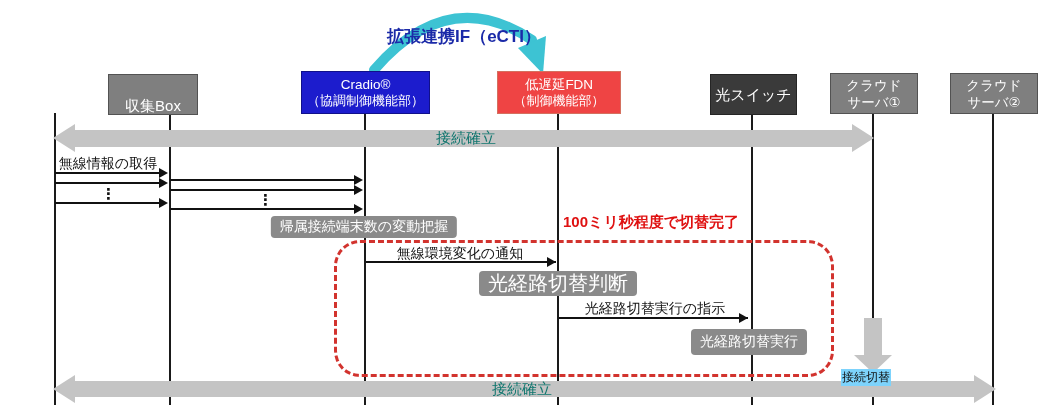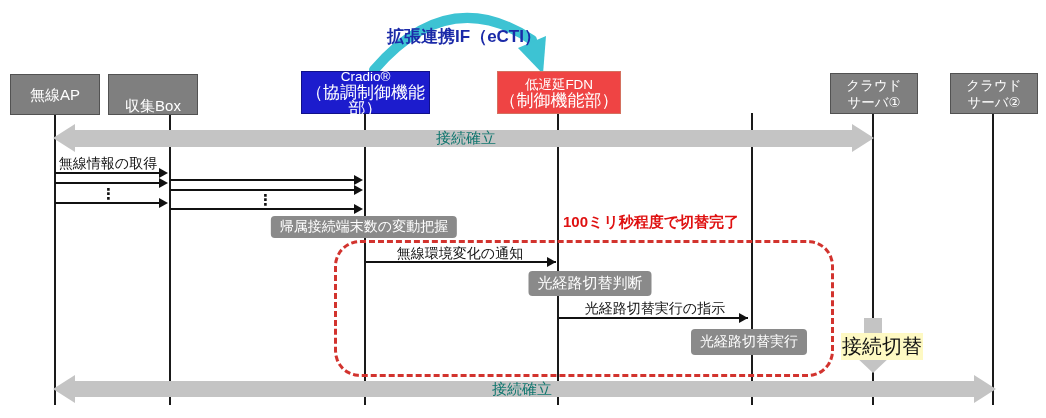--- a/index.html
+++ b/index.html
@@ -11,37 +11,37 @@
   .actor{
     position:absolute;display:flex;flex-direction:column;align-items:center;justify-content:center;
     color:#fff;text-align:center;z-index:6;box-sizing:border-box;border:1px solid rgba(0,0,0,.35);
   }
   .actor.gray{background:#7f7f7f;}
   .actor.dark{background:#3a3a3a;}
   .actor.blue{background:#1c1ccd;border-color:#10108a;}
   .actor.salmon{background:#ef4444;border-color:#d4705f;}
   .actor .l1{font-size:15px;line-height:17px;}
   .actor .sm1{font-size:13.5px;line-height:17px;}
-  .actor .sm2{font-size:17px;line-height:16px;}
+  .actor .sm2{font-size:13px;line-height:16px;}
   .band{position:absolute;background:#c4c4c4;z-index:4;}
   .band-head{position:absolute;width:0;height:0;z-index:4;}
   .band-label{position:absolute;z-index:5;font-size:15px;color:#0f766e;transform:translateX(-50%);}
   .msg-line{position:absolute;height:2px;background:#111;z-index:3;}
   .msg-head{position:absolute;width:0;height:0;border-top:5px solid transparent;border-bottom:5px solid transparent;border-left:9px solid #111;z-index:3;}
   .msg-label{position:absolute;font-size:14px;color:#111;white-space:nowrap;transform:translateX(-50%);z-index:5;}
   .dots{position:absolute;font-size:15px;font-weight:bold;color:#111;line-height:15px;z-index:3;}
   .badge{
     position:absolute;background:#8a8a8a;color:#fff;border-radius:4px;white-space:nowrap;
     display:flex;align-items:center;justify-content:center;padding:0 9px;z-index:7;transform:translateX(-50%);text-align:right;
   }
   .red-rect{position:absolute;border:3px dashed #d2332e;border-radius:26px;z-index:8;pointer-events:none;}
   .red-note{position:absolute;color:#df1111;font-weight:bold;font-size:15px;white-space:nowrap;z-index:8;}
   .darr-stem{position:absolute;background:#c4c4c4;z-index:4;}
   .darr-head{position:absolute;width:0;height:0;border-left:19px solid transparent;border-right:19px solid transparent;border-top:18px solid #c4c4c4;z-index:4;}
-  .switch-label{position:absolute;background:#fef9c3;font-size:20px;color:#111;z-index:6;padding:0 1px;white-space:nowrap;}
+  .switch-label{position:absolute;background:#7dd3fc;font-size:12px;color:#111;z-index:6;padding:0 1px;white-space:nowrap;margin-top:36px;}
   .diagram-title{position:absolute;font-size:17px;font-weight:bold;color:#1b2aa8;white-space:nowrap;transform:translateX(-50%);z-index:6;}
   .arc-svg{position:absolute;left:0;top:0;z-index:2;}
 </style>
 </head>
 <body>
 
 <div id="stage">
 
   <svg class="arc-svg" width="620" height="110" viewBox="0 0 620 110">
     <path d="M 374 70 Q 448 -16 532 40" fill="none" stroke="#3dc3d3" stroke-width="10" stroke-linecap="round"></path>
@@ -51,33 +51,33 @@
   <div class="diagram-title" style="left:464px;top:25px;">拡張連携IF（eCTI）</div>
 
   <div class="lifeline" style="left:54px;"></div>
   <div class="lifeline" style="left:169px;"></div>
   <div class="lifeline" style="left:364px;"></div>
   <div class="lifeline" style="left:557px;"></div>
   <div class="lifeline" style="left:751px;"></div>
   <div class="lifeline" style="left:872px;"></div>
   <div class="lifeline" style="left:992px;"></div>
 
-  <div class="actor gray" style="left:10px;top:74px;width:90px;height:41px;">
-    <span class="l1">無線AP</span>
-  </div>
   <div class="actor gray" style="left:108px;top:74px;width:90px;height:41px;justify-content:flex-end;">
     <span class="l1">収集Box</span>
   </div>
   <div class="actor blue" style="left:301px;top:71px;width:129px;height:43px;">
     <span class="sm1">Cradio®</span>
     <span class="sm2">（協調制御機能部）</span>
   </div>
   <div class="actor salmon" style="left:497px;top:71px;width:124px;height:43px;">
     <span class="sm1">低遅延FDN</span>
     <span class="sm2">（制御機能部）</span>
+  </div>
+  <div class="actor dark" style="left:710px;top:74px;width:87px;height:41px;">
+    <span class="l1">光スイッチ</span>
   </div>
   <div class="actor gray" style="left:830px;top:73px;width:88px;height:41px;">
     <span class="sm1">クラウド</span>
     <span class="sm1">サーバ①</span>
   </div>
   <div class="actor gray" style="left:950px;top:73px;width:88px;height:41px;">
     <span class="sm1">クラウド</span>
     <span class="sm1">サーバ②</span>
   </div>
 
@@ -107,21 +107,21 @@
 
   <div class="badge" style="left:364px;top:216px;height:22px;font-size:14px;">帰属接続端末数の変動把握</div>
 
   <div class="red-note" style="left:563px;top:213px;">100ミリ秒程度で切替完了</div>
   <div class="red-rect" style="left:334px;top:240px;width:494px;height:131px;"></div>
 
   <div class="msg-label" style="left:460px;top:245px;">無線環境変化の通知</div>
   <div class="msg-line" style="left:366px;top:261px;width:190px;"></div>
   <div class="msg-head" style="left:547px;top:257px;"></div>
 
-  <div class="badge" style="left:558px;top:271px;height:25px;font-size:15px;margin-left:32px;">光経路切替判断</div>
+  <div class="badge" style="left:558px;top:271px;height:25px;font-size:20px;">光経路切替判断</div>
 
   <div class="msg-label" style="left:655px;top:300px;">光経路切替実行の指示</div>
   <div class="msg-line" style="left:559px;top:317px;width:189px;"></div>
   <div class="msg-head" style="left:739px;top:313px;"></div>
 
   <div class="badge" style="left:749px;top:329px;height:26px;font-size:14px;">光経路切替実行</div>
 
   <div class="darr-stem" style="left:864px;top:318px;width:18px;height:38px;"></div>
   <div class="darr-head" style="left:854px;top:355px;"></div>
   <div class="switch-label" style="left:841px;top:333px;">接続切替</div>

